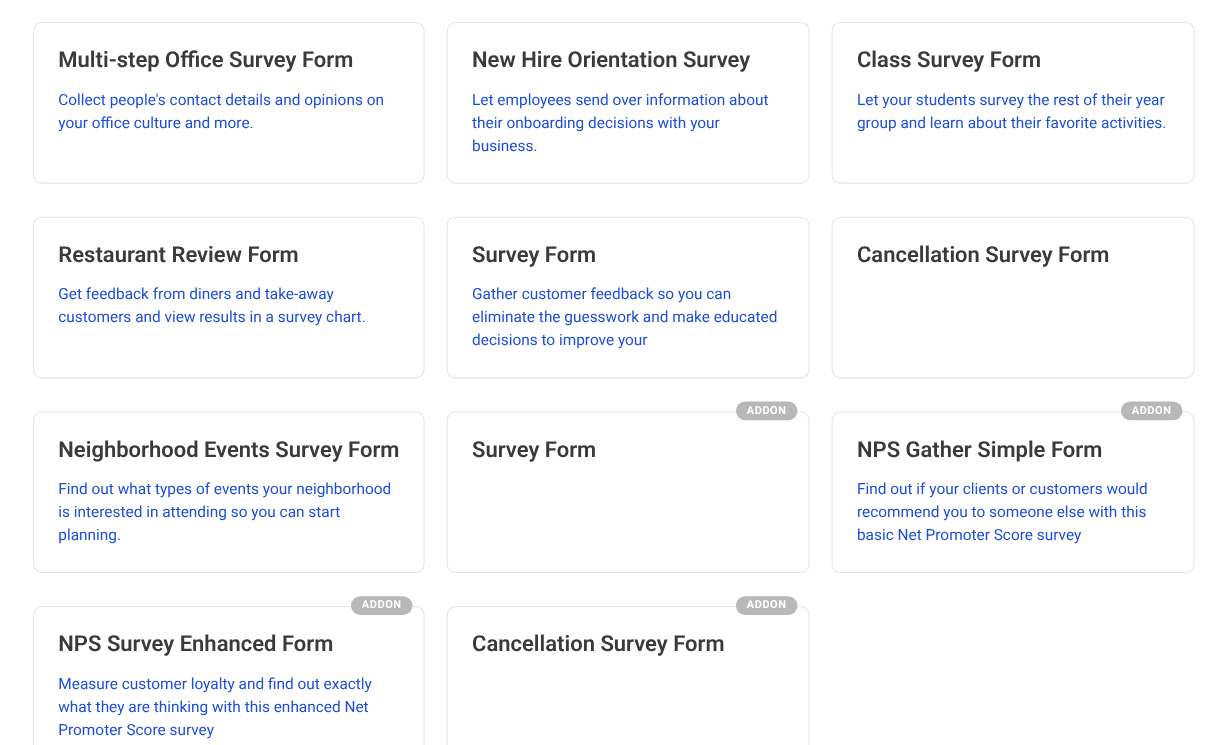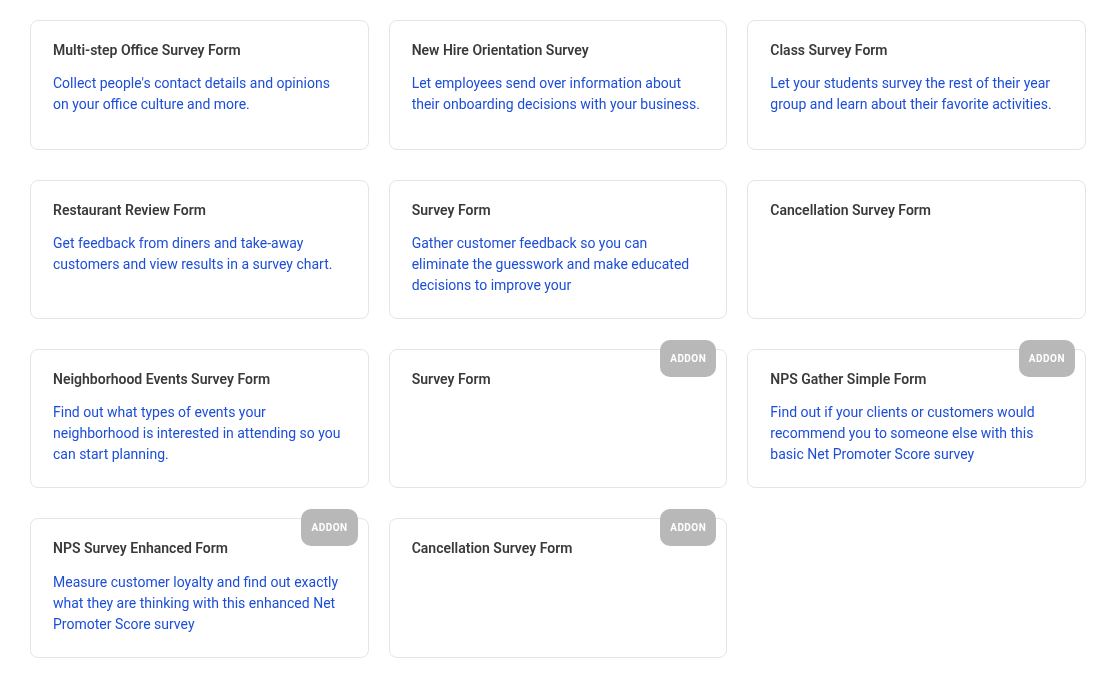--- a/index.html
+++ b/index.html
@@ -21,21 +21,21 @@
     .card {
       position: relative;
       border: 1px solid #e5e5e5;
       border-radius: 8px;
       padding: 20px 22px 22px 22px;
       background: #ffffff;
       min-height: 130px;
       cursor: pointer;
     }
     .card-title {
-      font-size: 14px;
+      font-size: 20px;
       font-weight: 600;
       color: #3a3a3a;
       margin-bottom: 14px;
       white-space: nowrap;
       overflow: hidden;
       text-overflow: ellipsis;
       line-height: 1.3;
     }
     .card-desc {
       font-size: 14px;
@@ -48,21 +48,21 @@
     }
     .addon-badge {
       position: absolute;
       top: -10px;
       right: 10px;
       background: #b8b8b8;
       color: #ffffff;
       font-size: 10px;
       font-weight: 700;
       letter-spacing: 0.5px;
-      padding: 13px 10px;
+      padding: 3px 10px;
       border-radius: 10px;
       text-transform: uppercase;
     }
   </style>
 </head>
 <body>
 
 <div class="grid">
 
   <div class="card">

